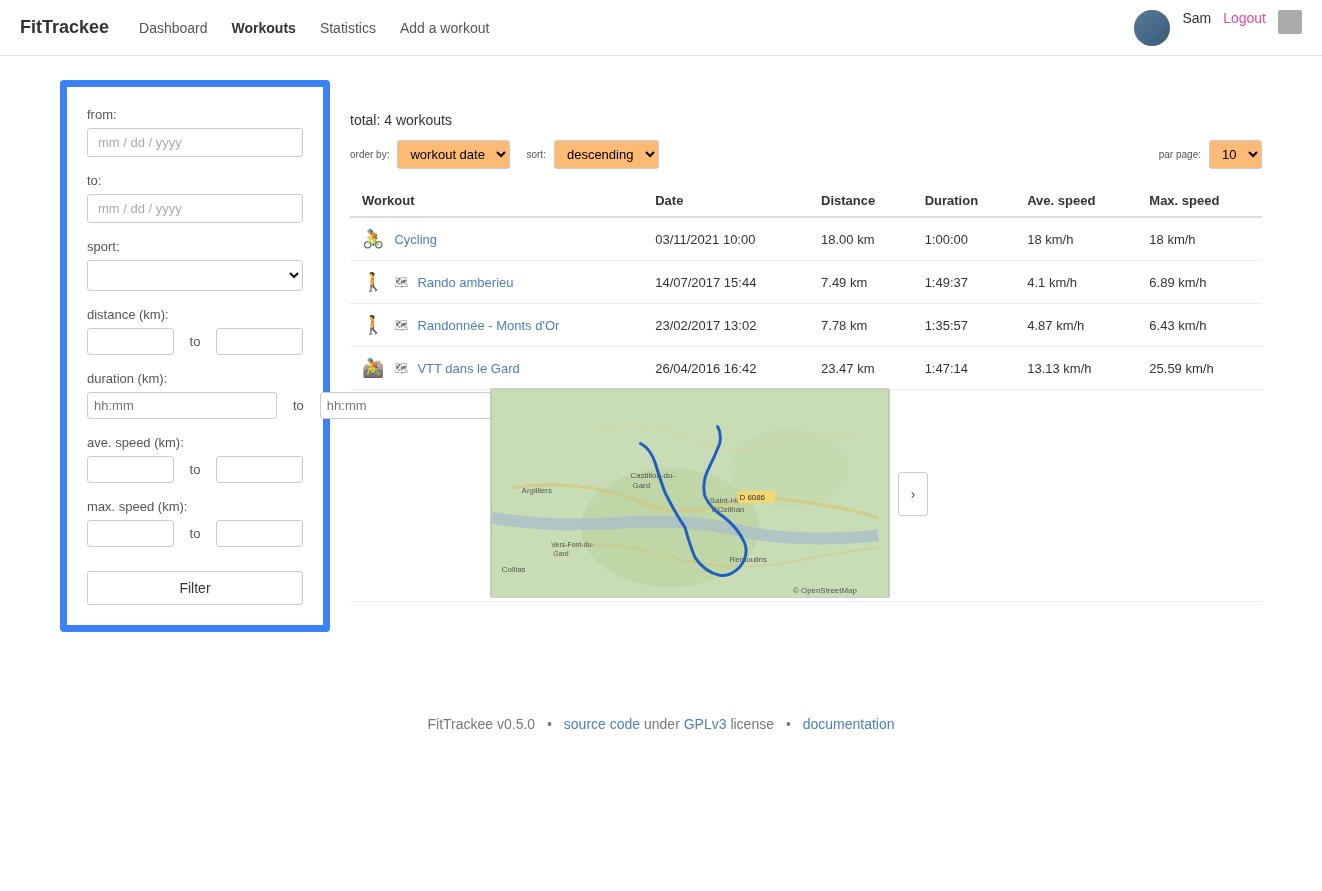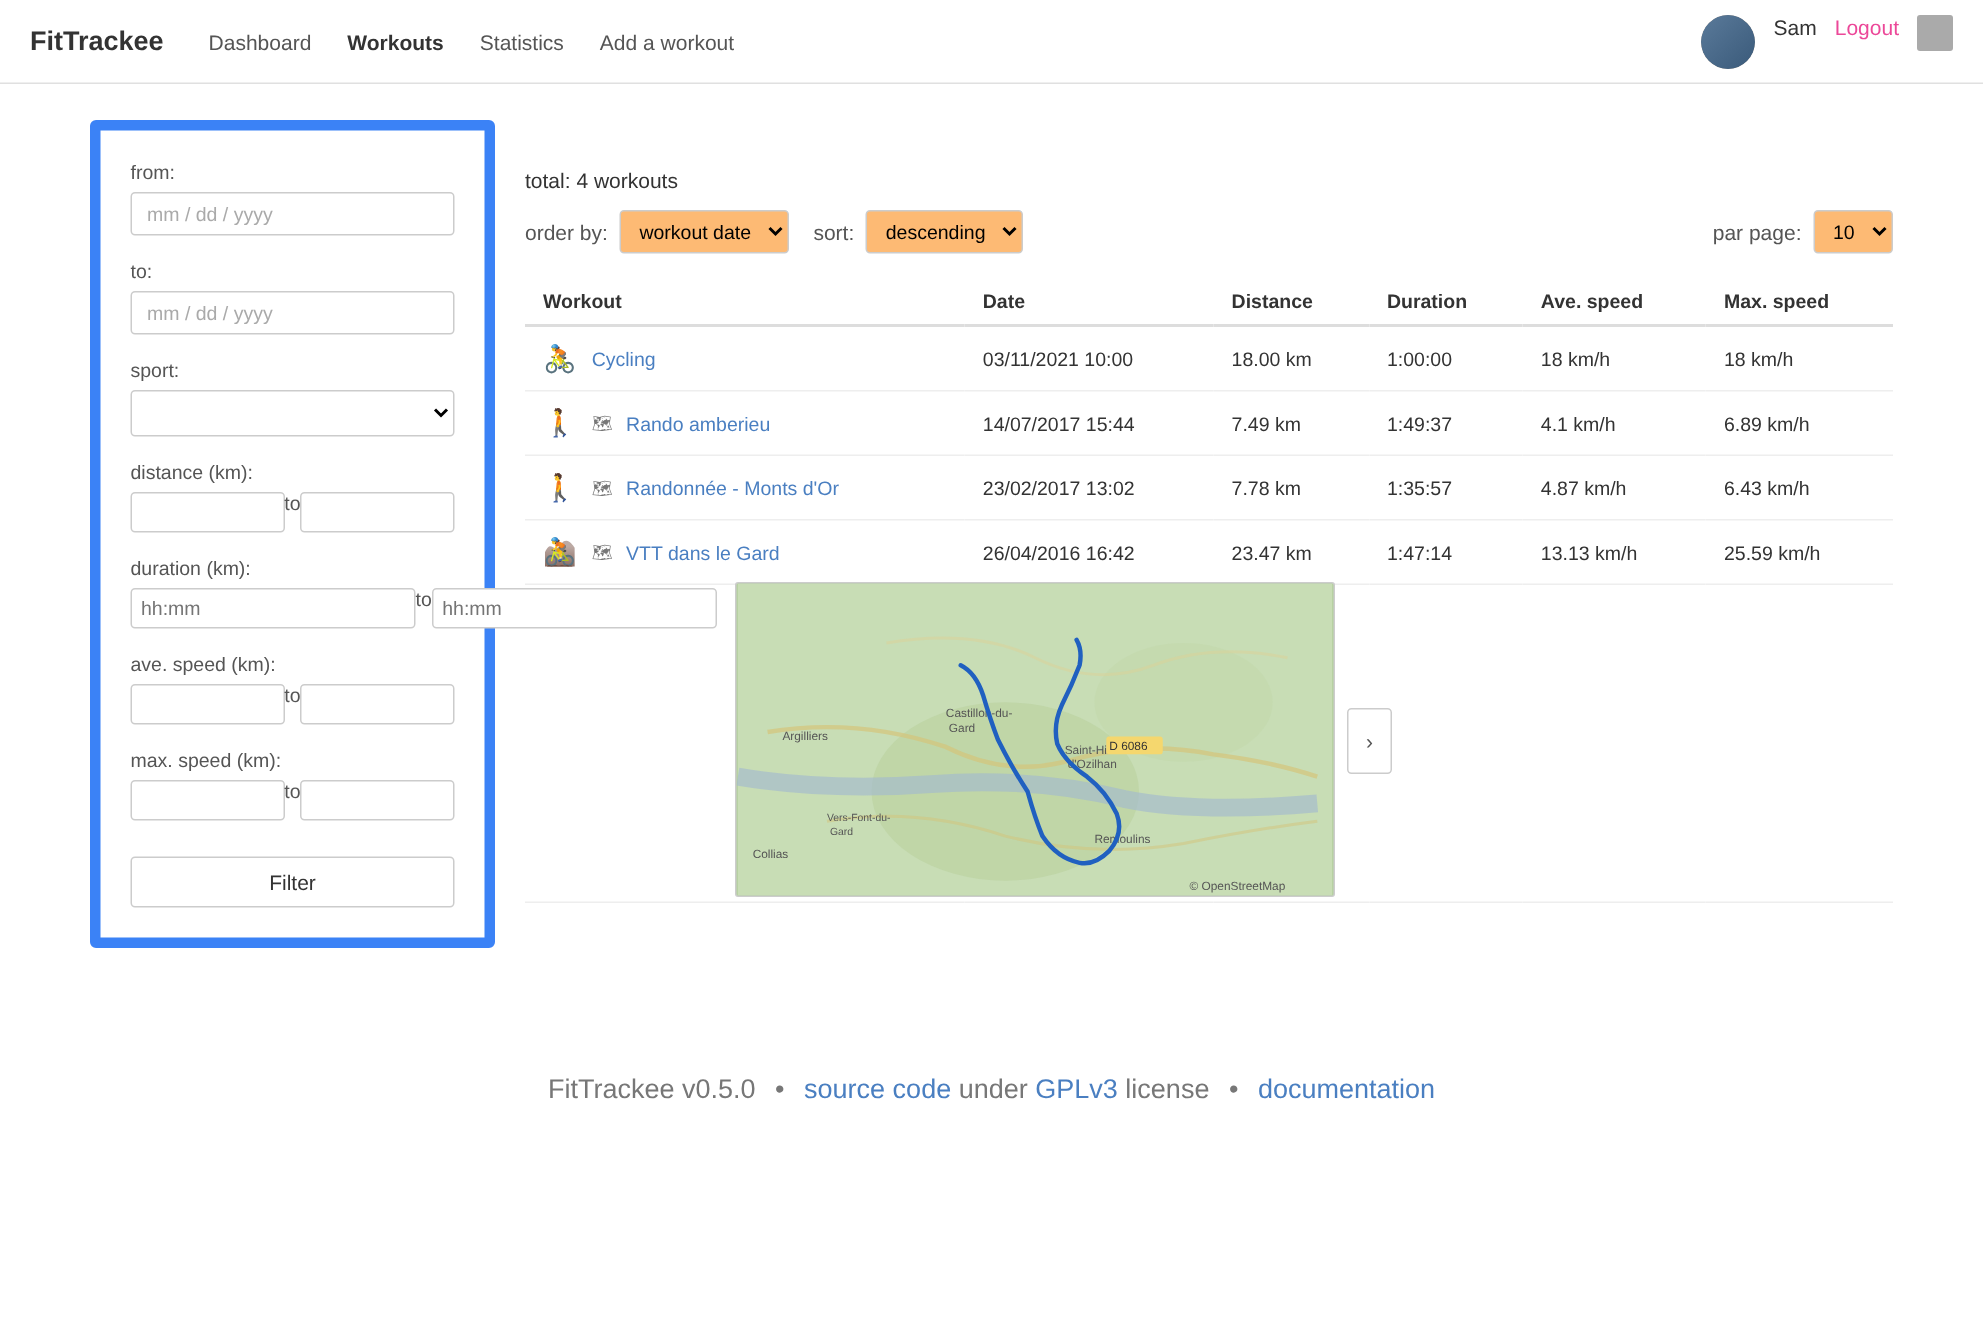--- a/index.html
+++ b/index.html
@@ -20,51 +20,51 @@
 
     
     .page { display: flex; padding: 24px 60px; gap: 20px; }
 
     
     .sidebar { width: 270px; flex-shrink: 0; border: 7px solid #3b82f6; border-radius: 4px; padding: 20px; background: #fff; height: fit-content; }
     .filter-label { font-size: 13px; color: #555; margin-bottom: 6px; display: block; }
     .filter-group { margin-bottom: 16px; }
     .filter-input { width: 100%; border: 1px solid #ccc; border-radius: 3px; padding: 6px 10px; font-size: 13px; color: #999; }
     .filter-input::placeholder { color: #aaa; }
-    .filter-row { display: flex; gap: 0; }
+    .filter-row { display: flex; align-items: center; gap: 16px; }
     .filter-row input[type=number] { flex: 1; border: 1px solid #ccc; border-radius: 3px; padding: 5px 6px; font-size: 13px; width: 100%; }
     .to-label { font-size: 13px; color: #555; white-space: nowrap; }
     .filter-select { width: 100%; border: 1px solid #ccc; border-radius: 3px; padding: 6px 10px; font-size: 13px; background: #fff; }
     .filter-btn { width: 100%; padding: 8px; background: #fff; border: 1px solid #ccc; border-radius: 3px; font-size: 14px; cursor: pointer; color: #333; margin-top: 8px; }
 
     
     .content { flex: 1; }
     .total-bar { font-size: 14px; margin-bottom: 12px; margin-top: 32px; }
 
     .controls-bar { display: flex; align-items: center; gap: 16px; margin-bottom: 16px; flex-wrap: wrap; }
     .control-group { display: flex; align-items: center; gap: 8px; }
-    .control-label { font-size: 14px; color: #555; }
+    .control-label { font-size: 10px; color: #555; }
     .control-select { border: 1px solid #ccc; border-radius: 3px; padding: 5px 8px; font-size: 13px; background: #fdba74; }
     .spacer { flex: 1; }
 
     
     .workout-table { width: 100%; border-collapse: collapse; }
     .workout-table th { text-align: left; font-size: 13px; font-weight: 600; color: #333; padding: 8px 12px; border-bottom: 2px solid #ddd; }
     .workout-table td { padding: 10px 12px; border-bottom: 1px solid #eee; font-size: 13px; vertical-align: middle; }
     .workout-link { color: #4a7fc1; text-decoration: none; }
     .sport-icon { font-size: 18px; margin-right: 4px; }
     .workout-cell { display: flex; align-items: center; gap: 6px; }
     .map-container { width: 400px; height: 210px; background: #b5d0a0; border: 1px solid #ccc; border-radius: 2px; overflow: hidden; position: relative; margin-top: -2px; margin-left: 80px; }
     .map-nav-btn { position: absolute; right: -40px; top: 50%; transform: translateY(-50%); width: 30px; height: 40px; background: #fff; border: 1px solid #ccc; border-radius: 3px; display: flex; align-items: center; justify-content: center; cursor: pointer; font-size: 16px; color: #555; }
 
     
     .map-svg { width: 100%; height: 100%; }
 
     
-    footer { text-align: center; padding: 20px; font-size: 18px; color: #777; margin-top: 40px; }
+    footer { text-align: center; padding: 20px; font-size: 14px; color: #777; margin-top: 40px; }
     footer a { color: #4a7fc1; text-decoration: none; }
     .footer-dot { margin: 0 8px; }
   </style>
 </head>
 <body>
 
 <nav>
   <a class="nav-brand">FitTrackee</a>
   <div class="nav-links">
     <a class="nav-link" href="#">Dashboard</a>

